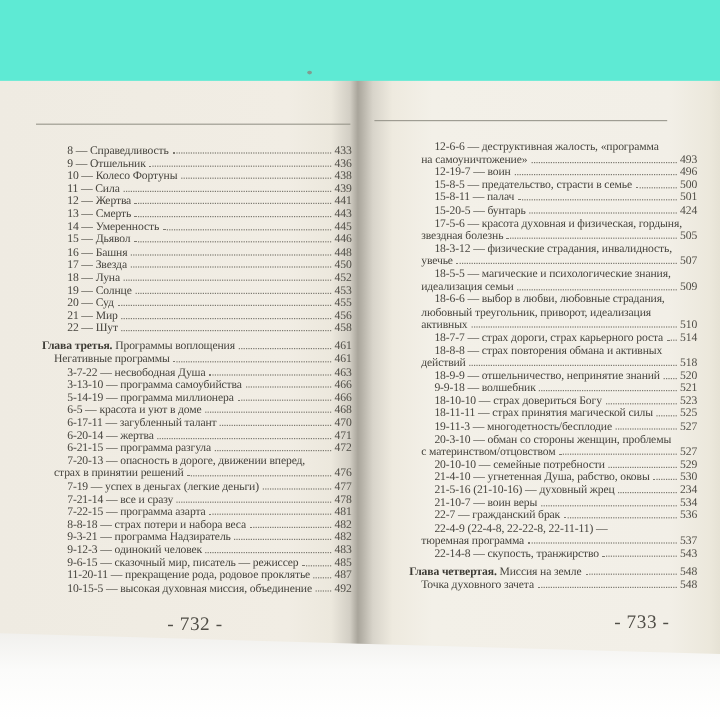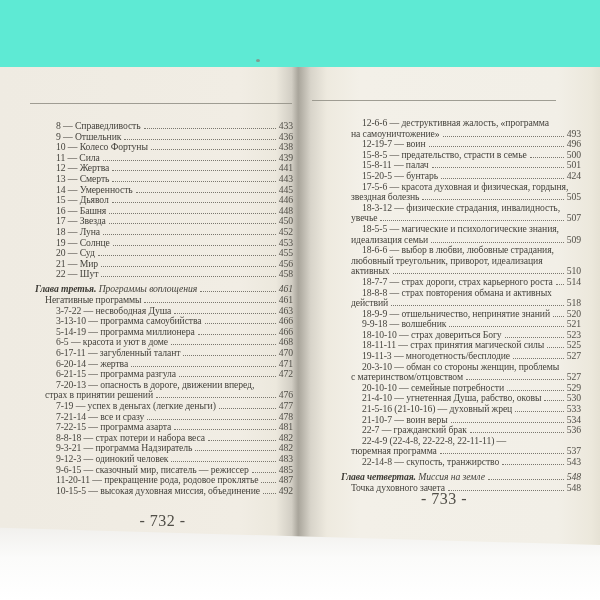--- a/index.html
+++ b/index.html
@@ -34,38 +34,38 @@
   .toc { position: absolute; color: #46443e; }
   .toc-left  { left: 35px;  top: 121px; width: 258px; }
   .toc-right { left: 325px; top: 118px; width: 240px; margin-left: 16px; }
 
   .row {
     display: flex; align-items: baseline;
     font-size: 9.7px; line-height: 10.6px;
     letter-spacing: -0.1px; white-space: nowrap;
   }
   .row.gap { margin-top: 4.5px; }
-  .lvl0 { padding-left: 0; font-style: italic; }
+  .lvl0 { padding-left: 0; }
   .lvl1 { padding-left: 10px; }
   .lvl2 { padding-left: 21px; }
   .txt { flex: 0 0 auto; white-space: pre; }
   .txt b { font-weight: 700; color: #3d3b35; }
   .leader {
     flex: 1 1 0; min-width: 2px;
     border-bottom: 1px dotted #7a776e;
     margin: 0 3px 2px 3px;
   }
   .num { flex: 0 0 auto; color: #504e47; }
 
   .footer {
     position: absolute; font-size: 16px; letter-spacing: 0.5px;
     color: #504e47; text-align: center;
   }
   .f-left  { left: 55px;  top: 512px; width: 215px; }
-  .f-right { left: 330px; top: 490px; width: 228px; }
+  .f-right { left: 330px; top: 510px; width: 228px; text-align: right; }
 
   .speck {
     position: absolute; left: 256px; top: 59px; width: 4px; height: 3px;
     background: #8a887f; border-radius: 50%; opacity: 0.8;
   }
 </style>
 </head>
 <body>
 
 <div class="stage">
@@ -369,21 +369,21 @@
         <span class="num">529</span>
       </div>
       <div class="row lvl2">
         <span class="txt">21-4-10 — угнетенная Душа, рабство, оковы</span>
         <span class="leader"></span>
         <span class="num">530</span>
       </div>
       <div class="row lvl2">
         <span class="txt">21-5-16 (21-10-16) — духовный жрец</span>
         <span class="leader"></span>
-        <span class="num">533</span>
+        <span class="num">234</span>
       </div>
       <div class="row lvl2">
         <span class="txt">21-10-7 — воин веры</span>
         <span class="leader"></span>
         <span class="num">534</span>
       </div>
       <div class="row lvl2">
         <span class="txt">22-7 — гражданский брак</span>
         <span class="leader"></span>
         <span class="num">536</span>

